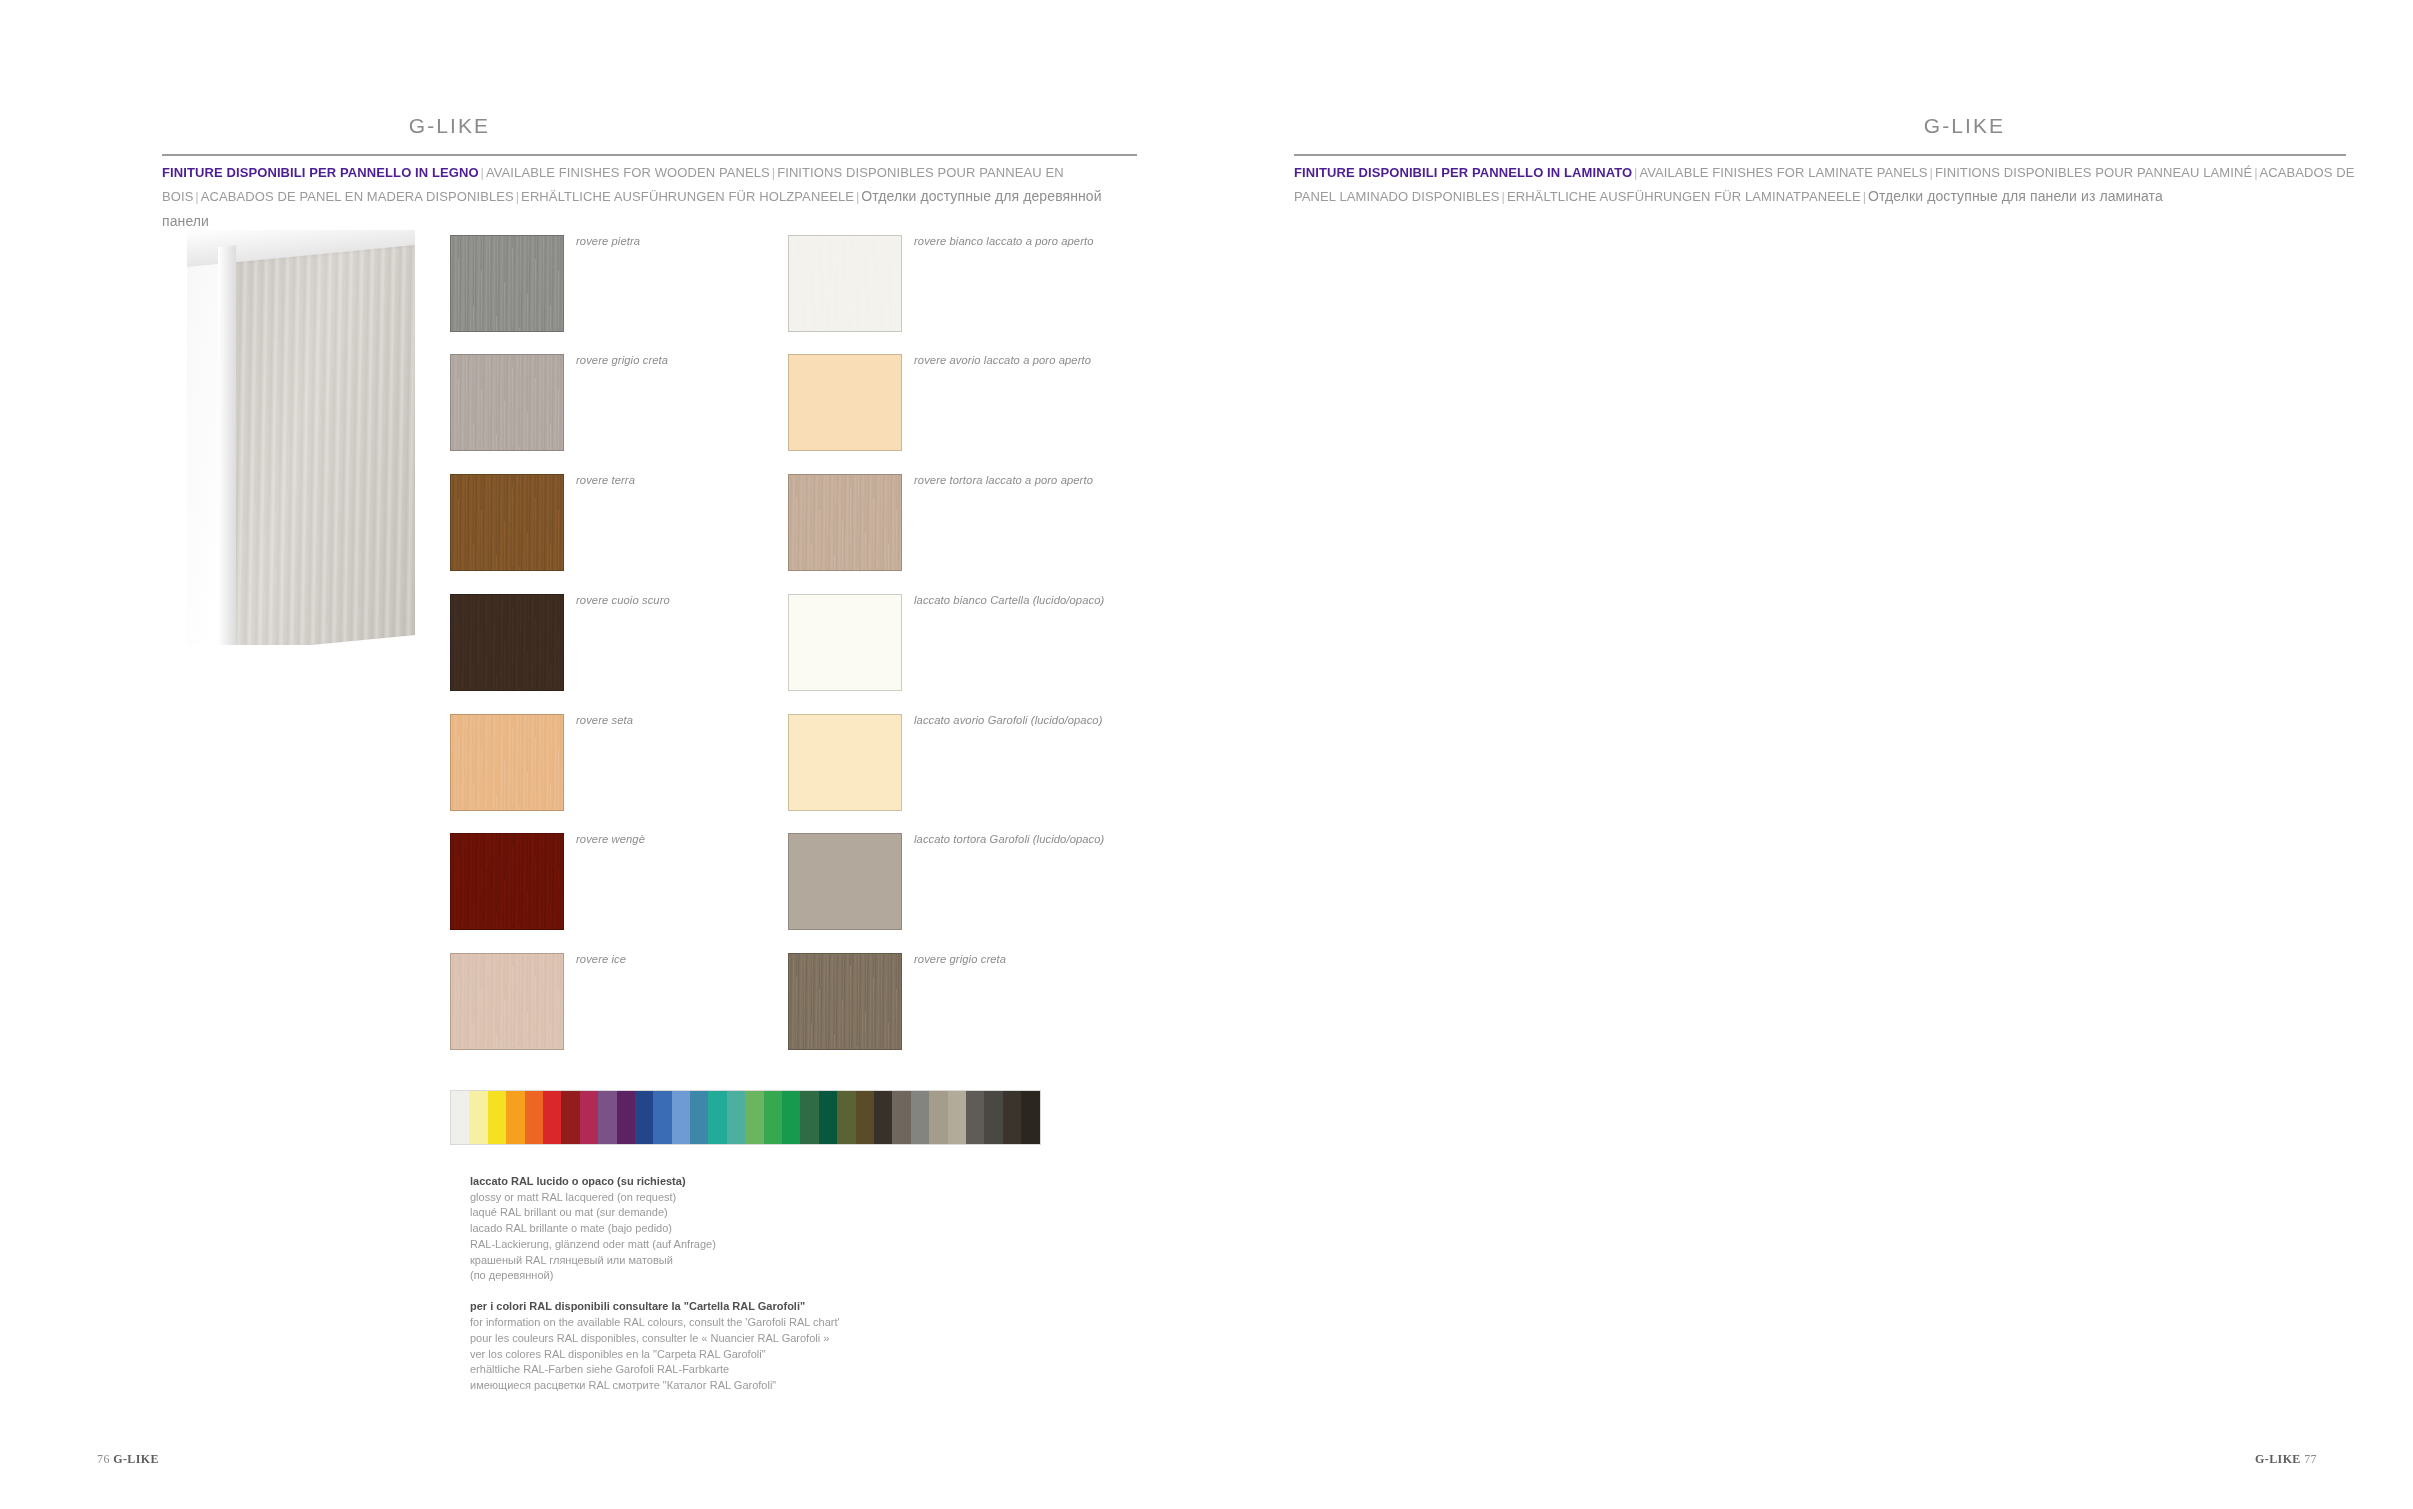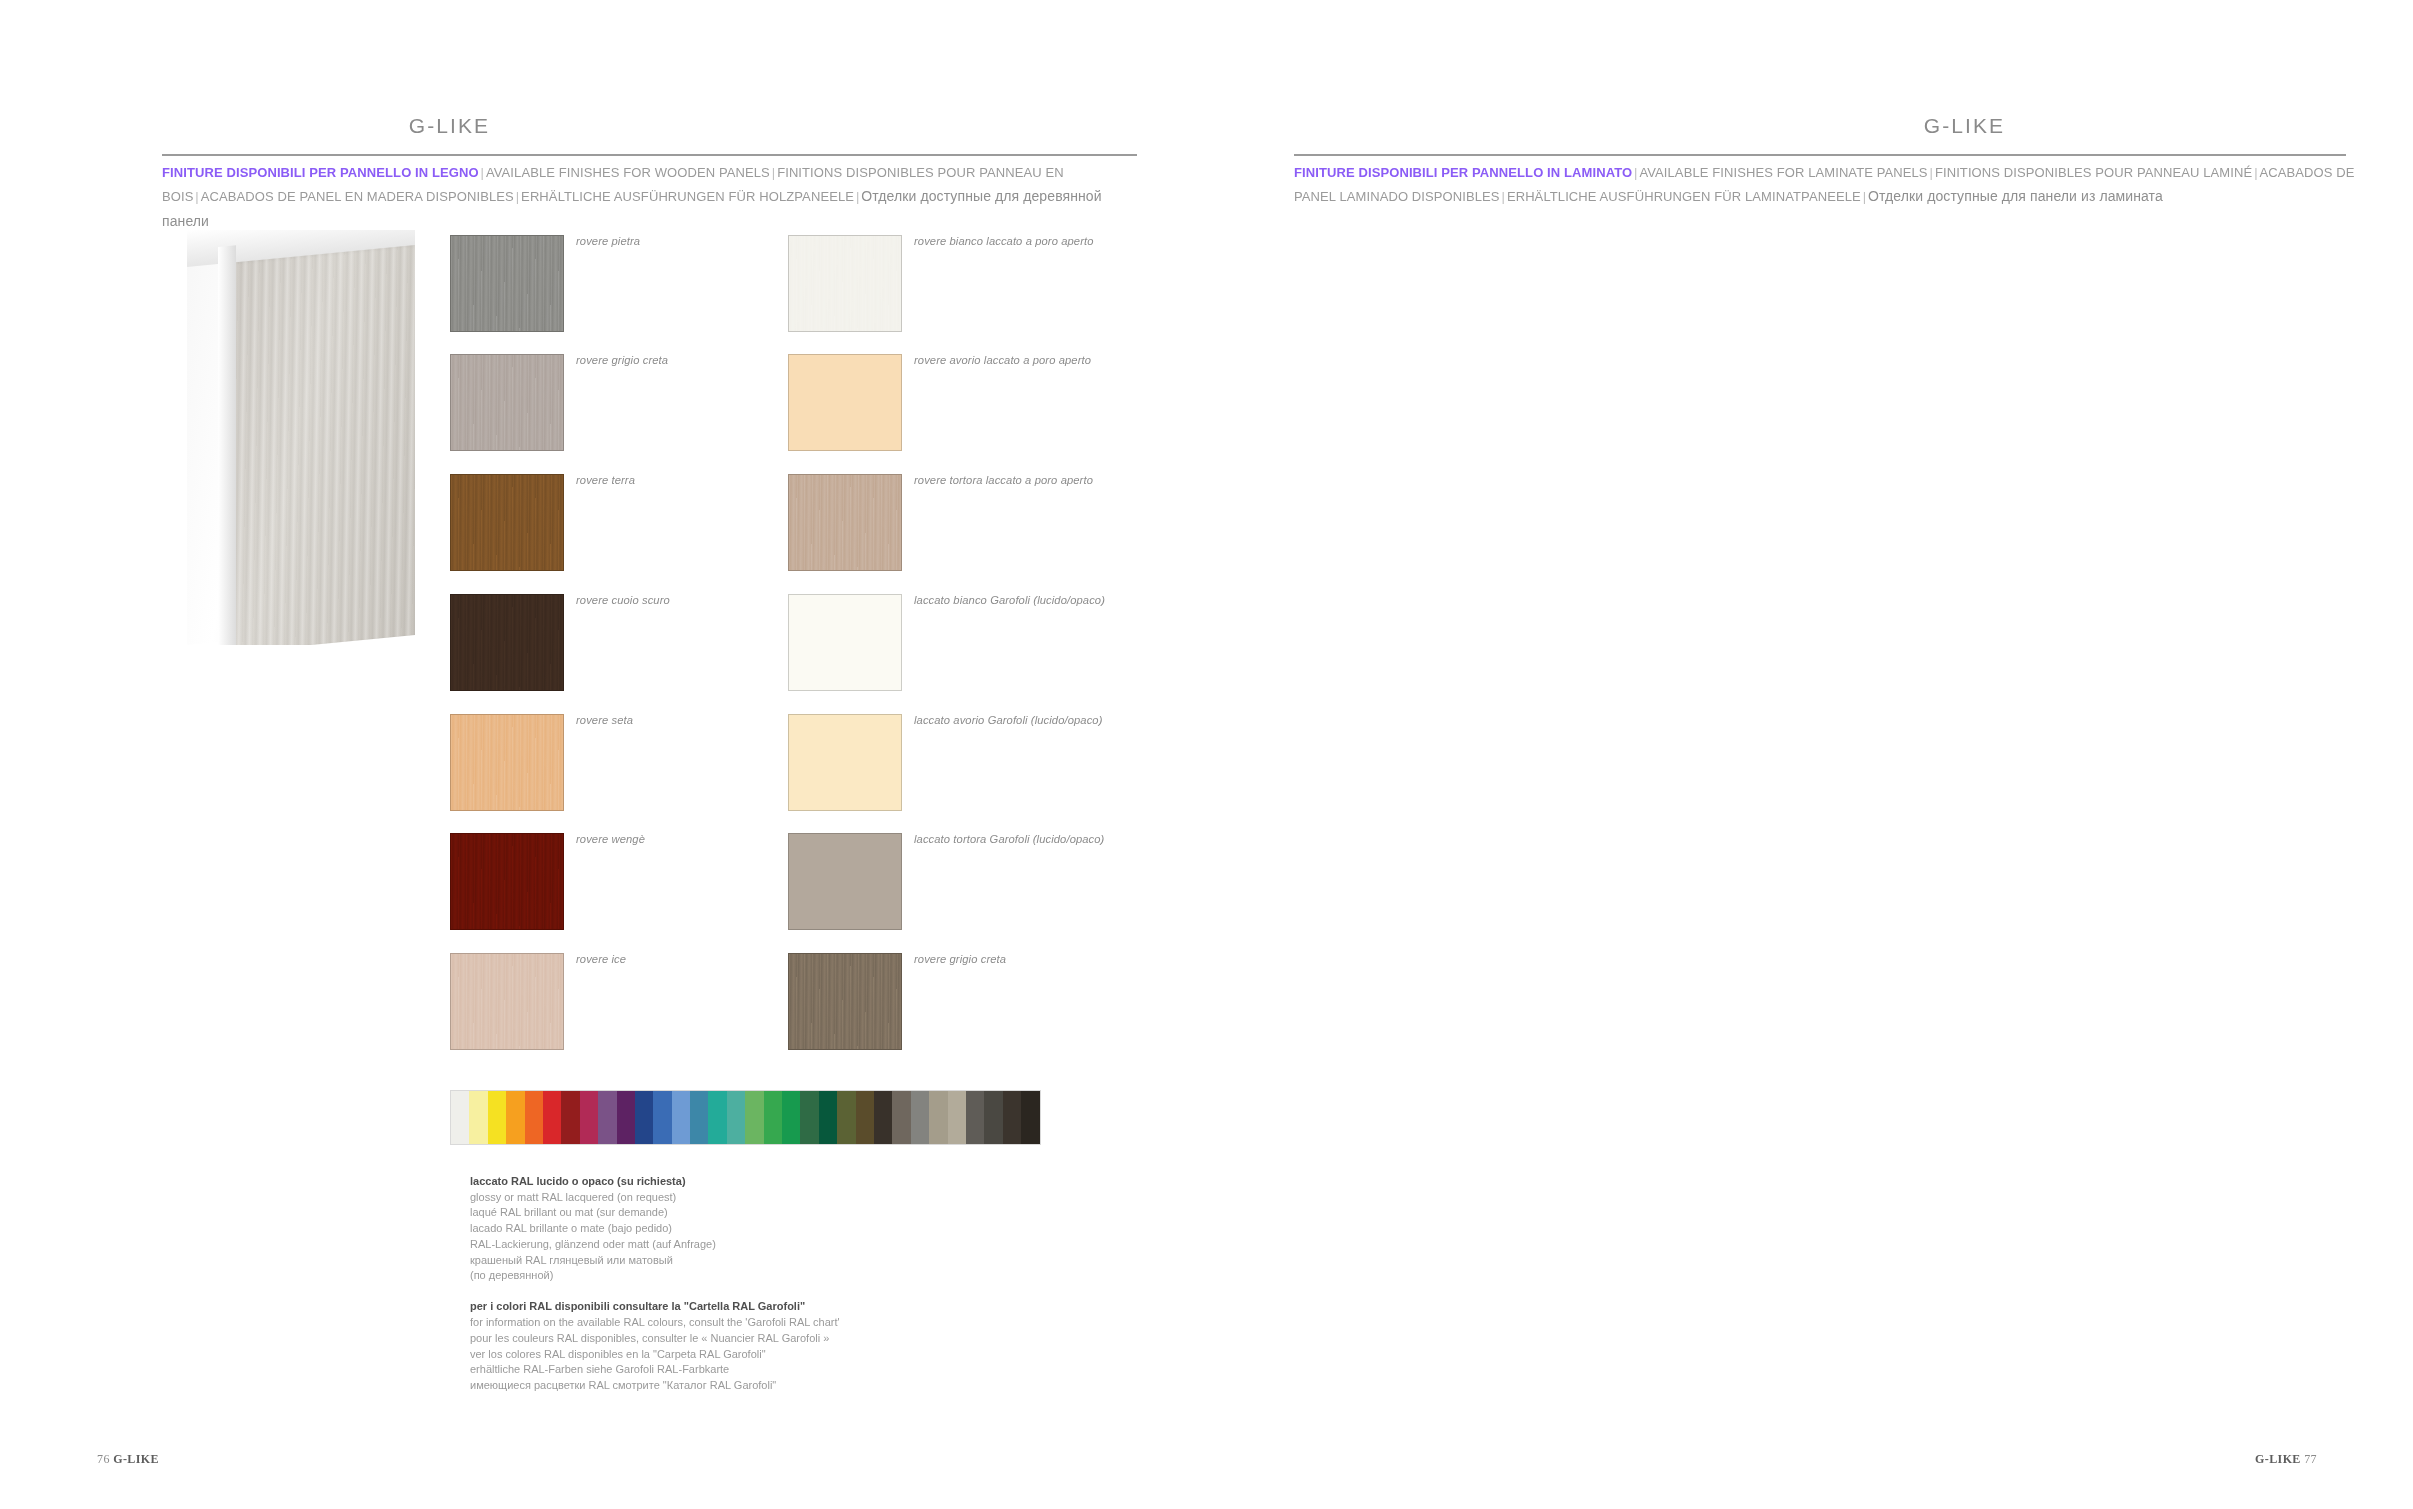--- a/index.html
+++ b/index.html
@@ -22,21 +22,21 @@
   .rule{position:absolute;height:1.9px;background:#9b9b9b;}
   .page.left .rule{left:162px;top:154px;width:975px;}
   .page.right .rule{left:87px;top:154px;width:1052px;}
 
   .headline{
     position:absolute;font-size:13px;line-height:1.72;
     color:#9a9a9a;letter-spacing:0.1px;
   }
   .page.left .headline{left:162px;top:162px;width:985px;}
   .page.right .headline{left:87px;top:162px;width:1062px;}
-  .headline b{color:#8b5cf6;font-weight:700;}
+  .headline b{color:#4c1d95;font-weight:700;}
   .headline .sep{color:#c0c0c0;padding:0 1.9px;}
   .headline .ru{font-size:14px;color:#8f8f8f;}
 
   
   .photo{position:absolute;overflow:hidden;}
   .page.left .photo{left:162px;top:230px;width:253px;height:415px;}
   .photo .frame-outer{
     position:absolute;left:10%;top:0;width:92%;height:100%;
     background:linear-gradient(100deg,#f7f7f7 0%,#ffffff 32%,#ececec 60%,#e2e2e2 100%);
     transform:skewY(-5.5deg);transform-origin:left top;
@@ -173,21 +173,21 @@
           <div class="lbl wide">rovere avorio laccato a poro aperto</div>
         </div>
         <div class="swatch" style="left: 788px; top: 474px;">
           <div class="chip" style="background: rgb(196, 171, 151);">
             <div class="grain"></div>
           </div>
           <div class="lbl wide">rovere tortora laccato a poro aperto</div>
         </div>
         <div class="swatch" style="left: 788px; top: 594px;">
           <div class="chip flat" style="background: rgb(251, 250, 243);"></div>
-          <div class="lbl wide">laccato bianco Garofoli (lucido/opaco)</div>
+          <div class="lbl wide">laccato bianco Cartella (lucido/opaco)</div>
         </div>
         <div class="swatch" style="left: 788px; top: 714px;">
           <div class="chip flat" style="background: rgb(251, 233, 196);"></div>
           <div class="lbl wide">laccato avorio Garofoli (lucido/opaco)</div>
         </div>
         <div class="swatch" style="left: 788px; top: 833px;">
           <div class="chip flat" style="background: rgb(179, 168, 156);"></div>
           <div class="lbl wide">laccato tortora Garofoli (lucido/opaco)</div>
         </div>
         <div class="swatch" style="left: 788px; top: 953px;">

